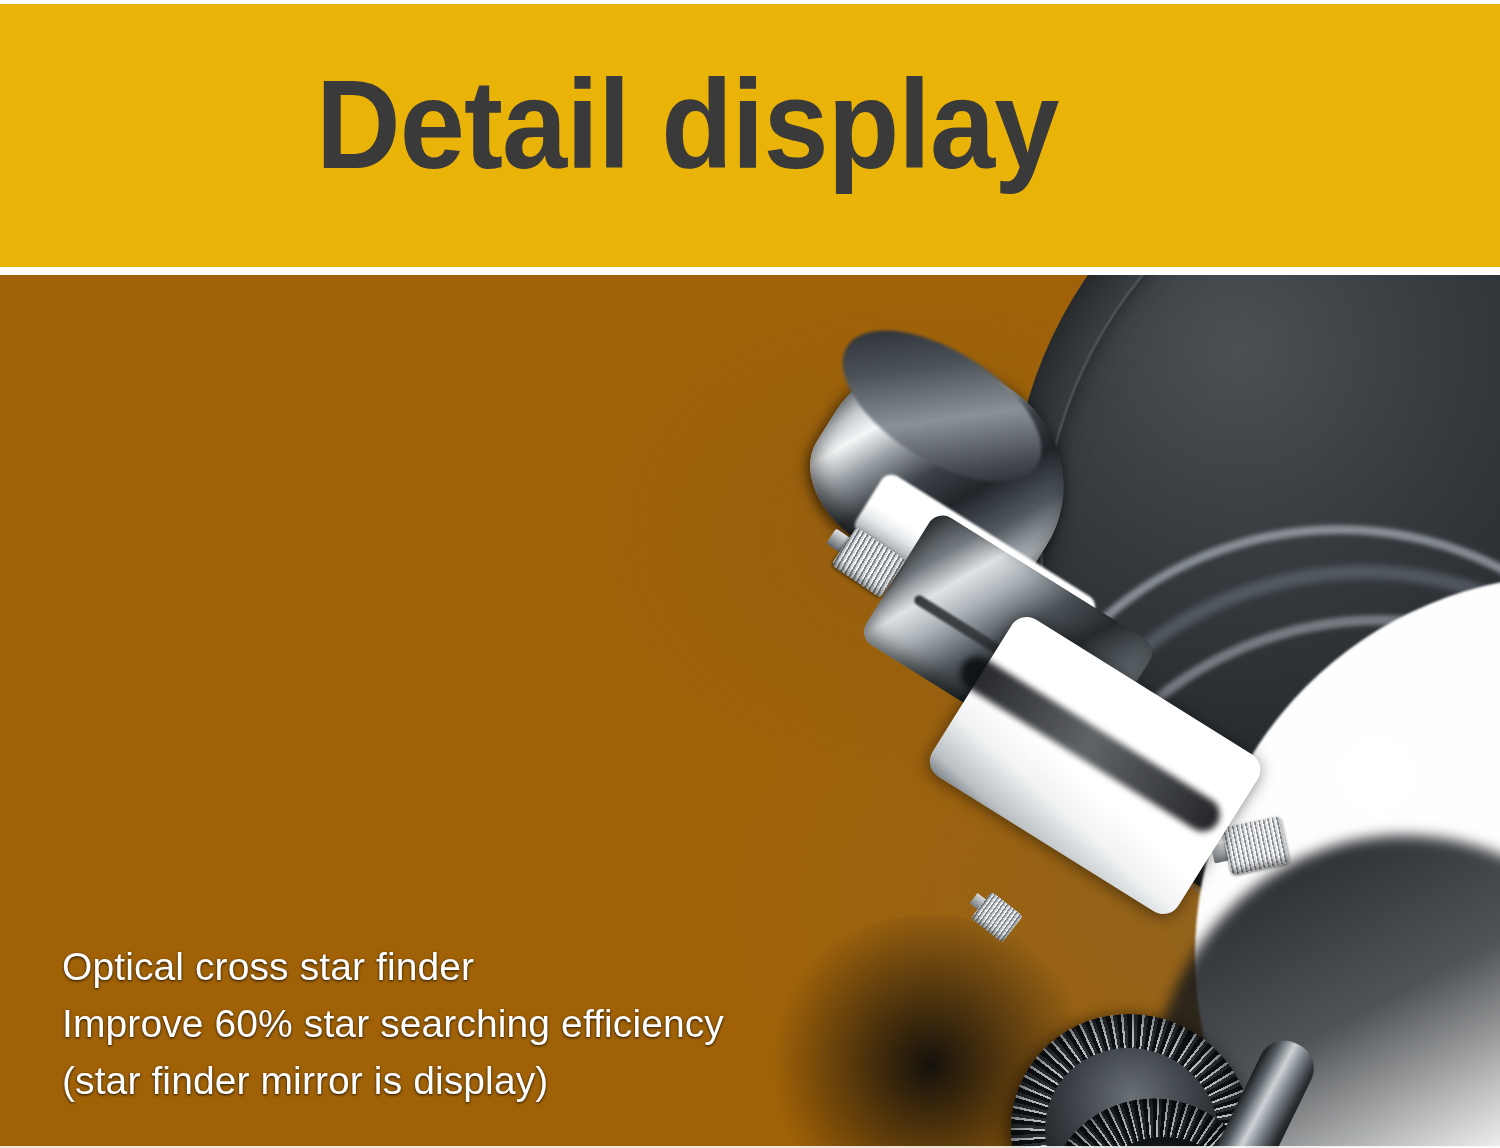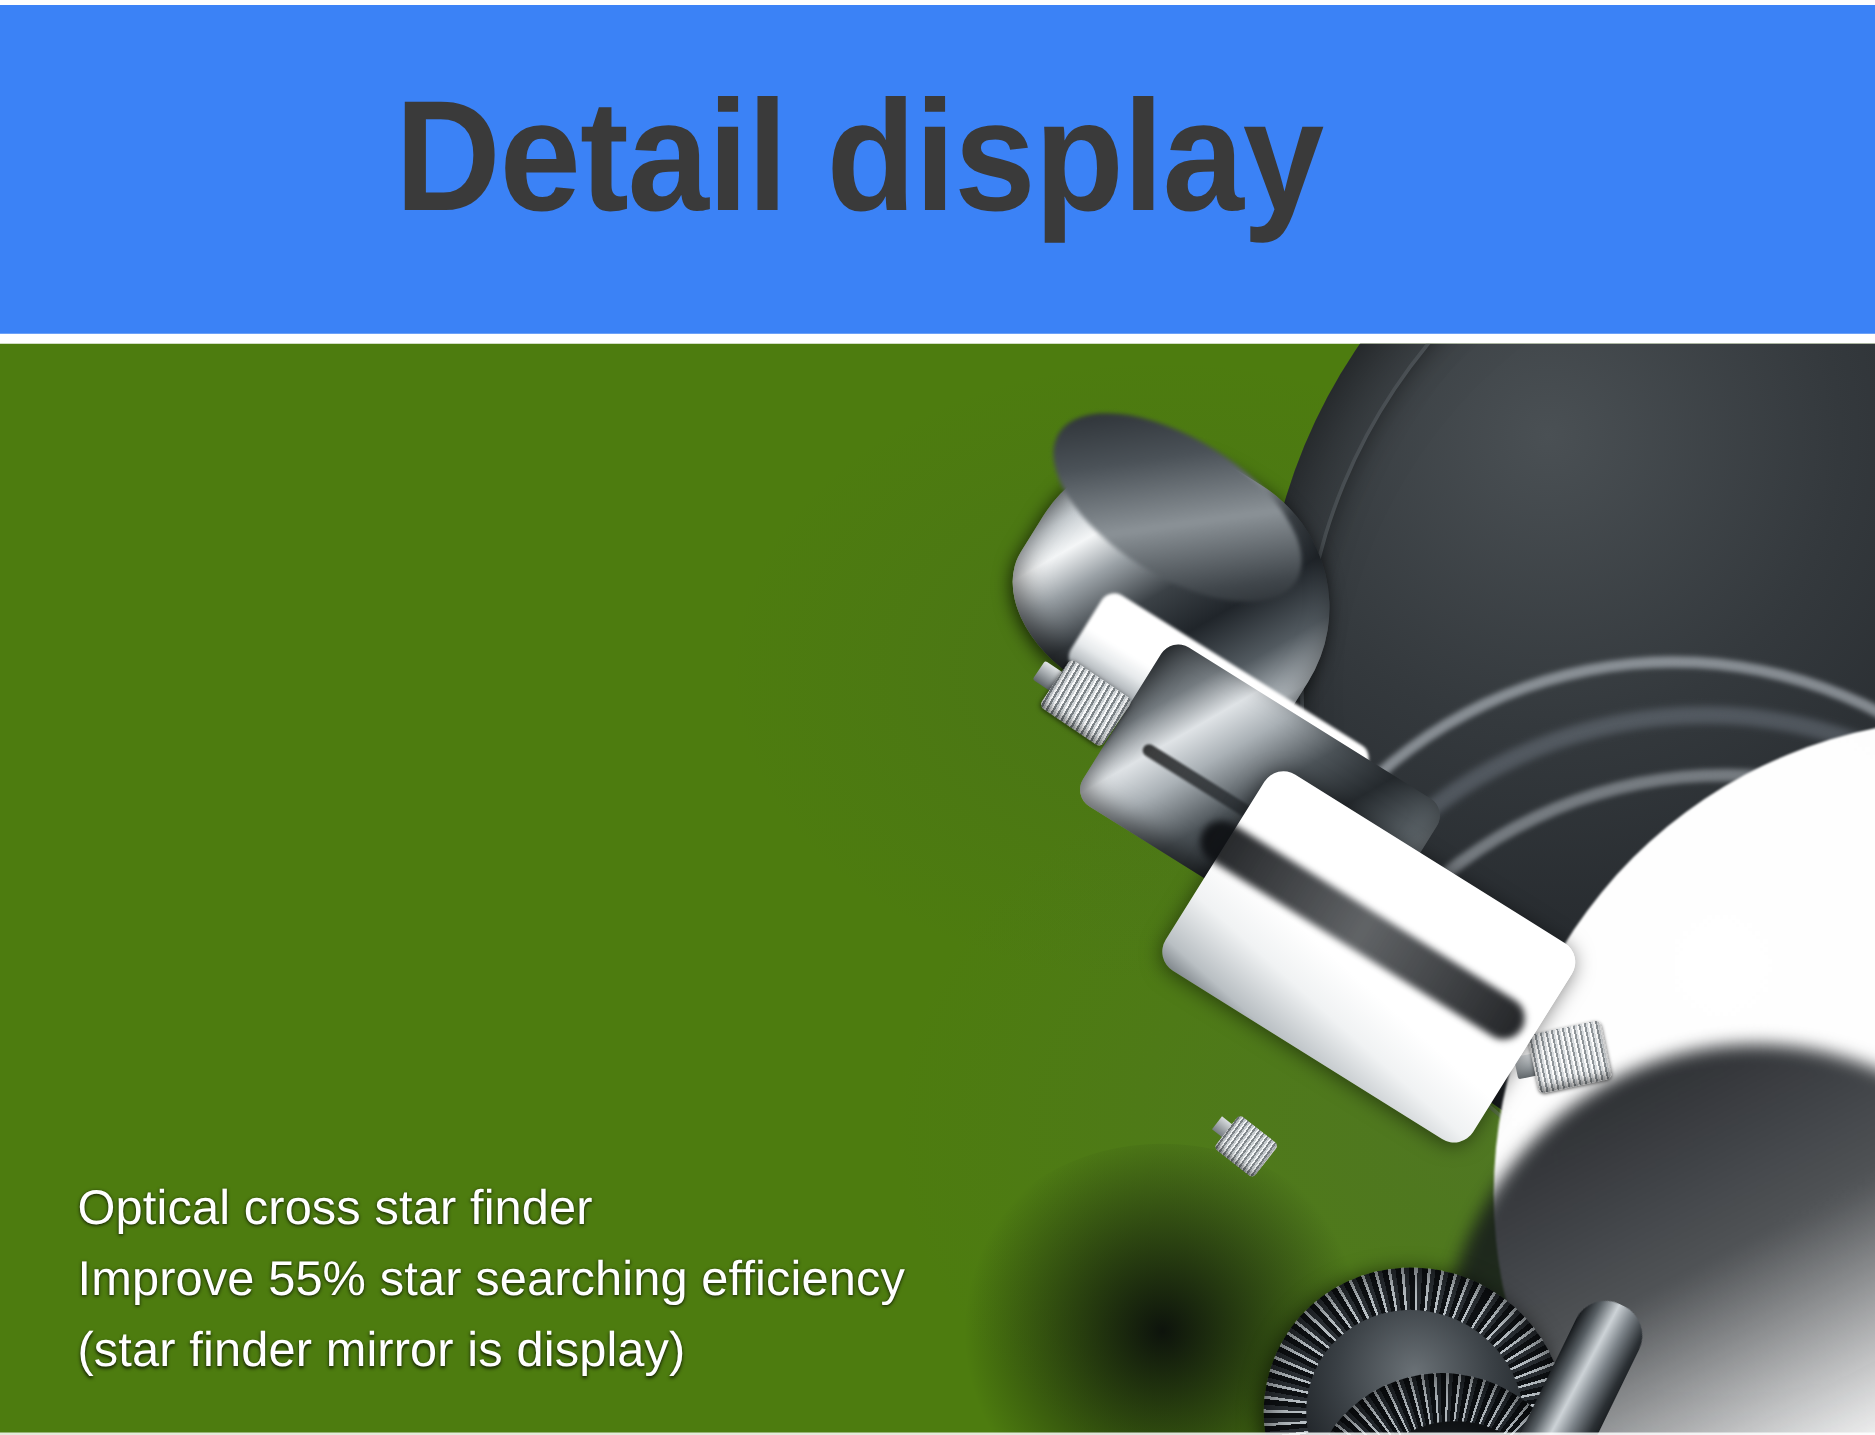--- a/index.html
+++ b/index.html
@@ -19,21 +19,21 @@
     background: #ffffff;
   }
 
   
   .header-band {
     position: absolute;
     left: 0;
     top: 0;
     width: 1500px;
     height: 272px;
-    background: #3b82f6;
+    background: #eab308;
     overflow: hidden;
     text-align: right;
   }
   .header-band::before {
     content: "";
     position: absolute;
     left: 0; top: 0;
     width: 100%; height: 4px;
     background: #fdfdfd;
   }
@@ -68,21 +68,21 @@
     background: #ffffff;
   }
 
   
   .photo {
     position: absolute;
     left: 0;
     top: 275px;
     width: 1500px;
     height: 873px;
-    background: #4d7c0f;
+    background: #a16207;
     overflow: hidden;
   }
 
   
   .photo-ambient {
     position: absolute;
     left: 0; top: 0;
     width: 100%; height: 100%;
     background:
       radial-gradient(ellipse 760px 520px at 82% 72%, rgba(90,100,110,0.22) 0%, rgba(10,12,16,0) 68%),
@@ -560,20 +560,20 @@
       <div class="lens"></div>
 
     </div>
 
     <div class="chrome-rod"></div>
 
     <div class="bracket-ring"></div>
 
     <div class="caption">
       <div class="caption-line">Optical cross star finder</div>
-      <div class="caption-line">Improve 55% star searching efficiency</div>
+      <div class="caption-line">Improve 60% star searching efficiency</div>
       <div class="caption-line">(star finder mirror is display)</div>
     </div>
 
     <div class="bottom-edge"></div>
   </div>
 
 </div>
 
 </body></html>

